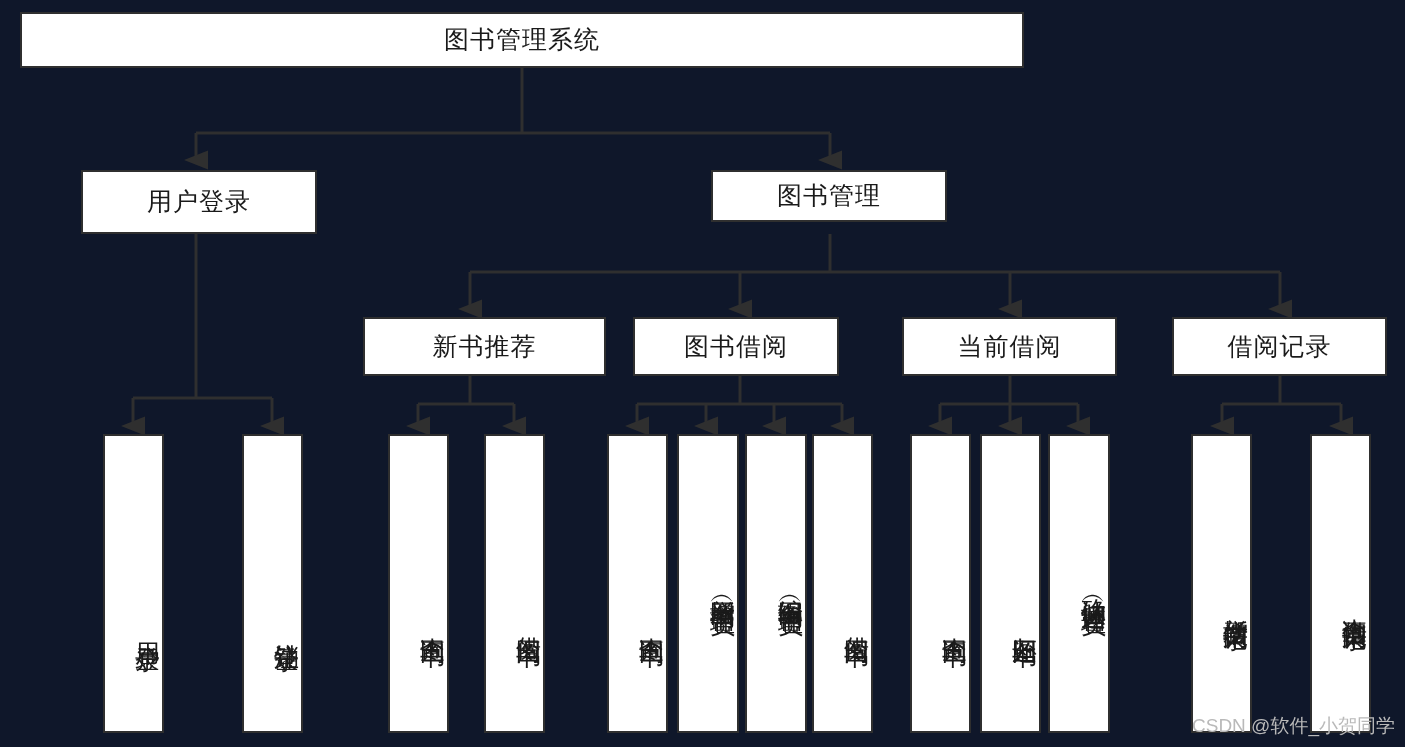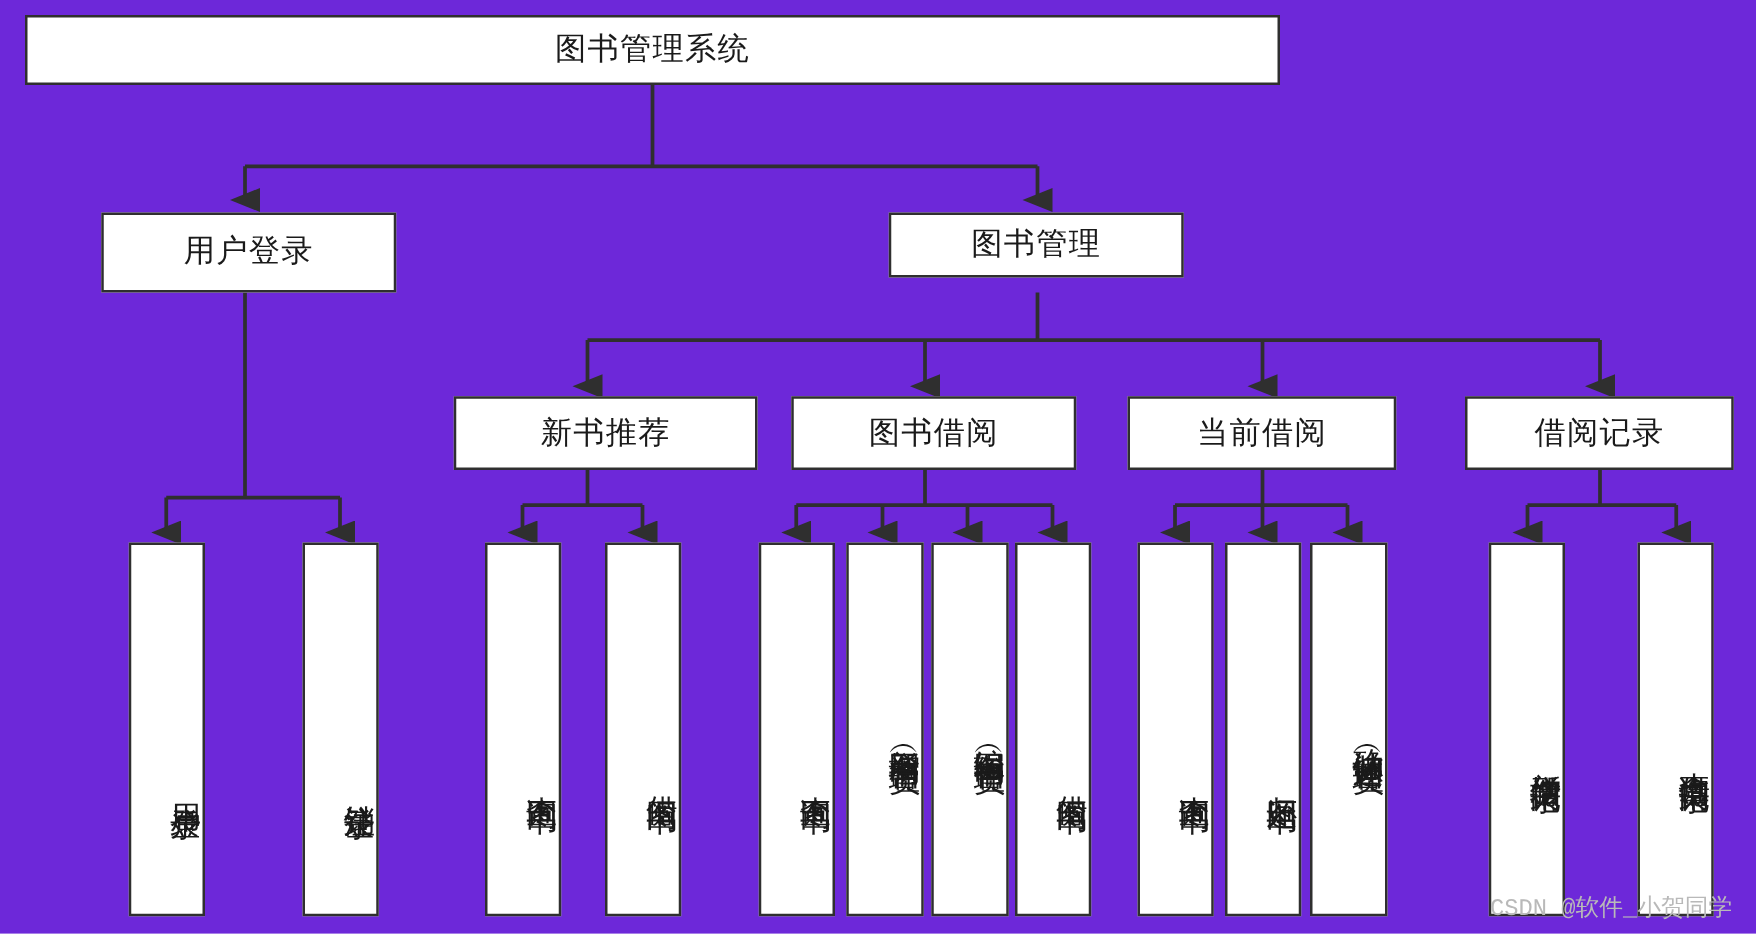--- a/index.html
+++ b/index.html
@@ -4,21 +4,21 @@
 <style>
   html, body {
     margin: 0;
     padding: 0;
     background: #ffffff;
   }
   #canvas {
     position: relative;
     width: 1405px;
     height: 747px;
-    background: #6d28d9;
+    background: #0f172a;
     font-family: "Liberation Sans", "DejaVu Sans", sans-serif;
     overflow: hidden;
   }
   #edges {
     position: absolute;
     left: 0;
     top: 0;
     width: 1405px;
     height: 747px;
     pointer-events: none;
@@ -51,21 +51,21 @@
   .node.v.tall {
     padding-top: 6px;
   }
   #watermark {
     position: absolute;
     left: 1192px;
     top: 713px;
     font-size: 19px;
     color: #b9b9b9;
     white-space: nowrap;
-    font-family: Liberation Mono, monospace;
+    font-family: Liberation Sans, sans-serif;
   }
 </style>
 </head>
 <body>
 
 <div id="canvas">
 
   <svg id="edges" viewBox="0 0 1405 747" xmlns="http://www.w3.org/2000/svg">
     <defs>
       <marker id="arrow" markerWidth="10" markerHeight="10" refX="3.2" refY="4" orient="auto" markerUnits="strokeWidth">
@@ -117,21 +117,21 @@
   </svg>
 
   <div class="node h" style="left:20px; top:12px; width:1004px; height:56px;">图书管理系统</div>
 
   <div class="node h" style="left:81px; top:170px; width:236px; height:64px;">用户登录</div>
 
   <div class="node h" style="left:711px; top:170px; width:236px; height:52px;">图书管理</div>
 
   <div class="node h" style="left:363px; top:317px; width:243px; height:59px;">新书推荐</div>
 
-  <div class="node h" style="left:633px; top:317px; width:228px; height:59px;">图书借阅</div>
+  <div class="node h" style="left:633px; top:317px; width:206px; height:59px;">图书借阅</div>
 
   <div class="node h" style="left:1172px; top:317px; width:215px; height:59px;">借阅记录</div>
 
   <div class="node h" style="left:902px; top:317px; width:215px; height:59px;">当前借阅</div>
 
   <div class="node v" style="left:103px; top:434px; width:61px; height:299px; padding-top:86px;">用户登录</div>
 
   <div class="node v" style="left:242px; top:434px; width:61px; height:299px; padding-top:86px;">注销登录</div>
 
   <div class="node v" style="left:388px; top:434px; width:61px; height:299px; padding-top:74px;">查询图书</div>

